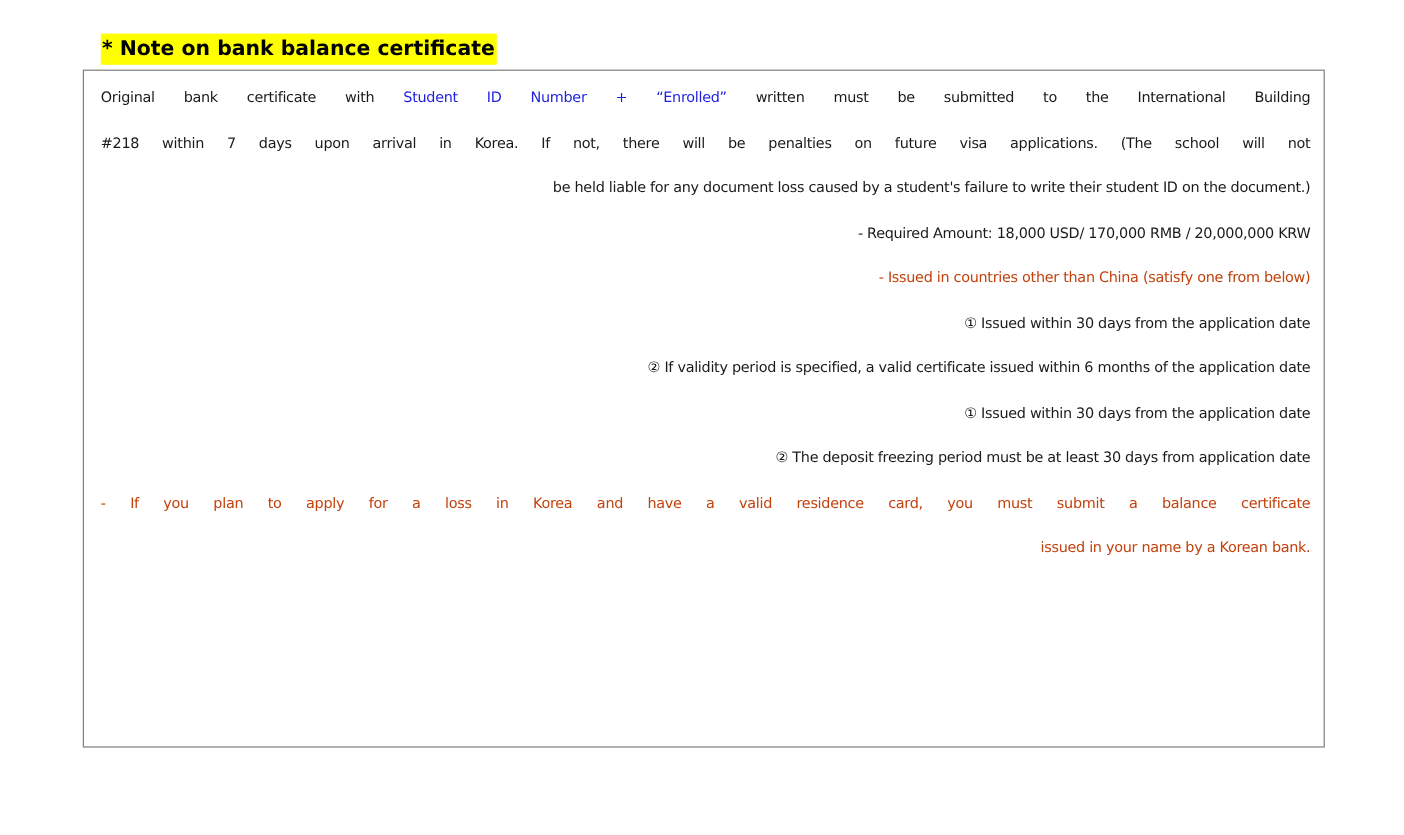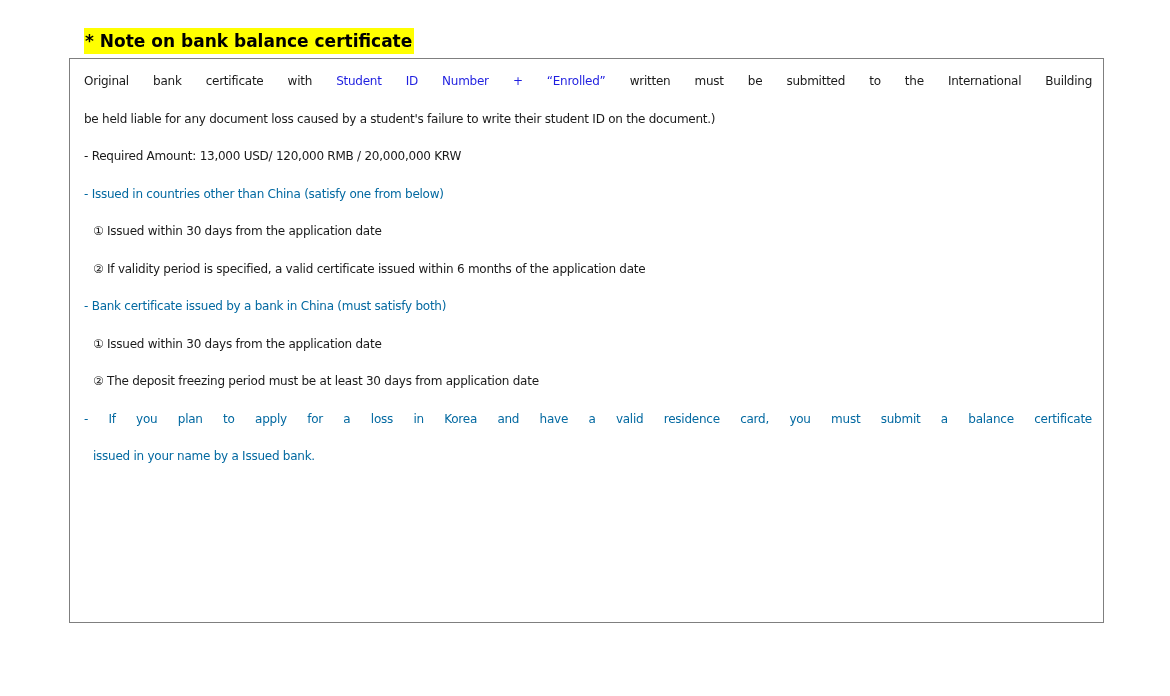--- a/index.html
+++ b/index.html
@@ -34,46 +34,46 @@
       width: 1035px;
       height: 565px;
       box-sizing: border-box;
       border: 1px solid #7f7f7f;
       padding: 4px 11px 0 14px;
       font-size: 12px;
       line-height: 37.5px;
       letter-spacing: -0.25px;
     }
     .blue { color: #1f1fe0; }
-    .red { color: #0369a1; }
-    .line { white-space: nowrap; }
+    .red { color: #c2410c; }
+    .line { white-space: nowrap; text-align: right; }
     .indent { padding-left: 9px; }
     .justify-line {
       text-align: justify;
       text-align-last: justify;
       white-space: normal;
     }
   </style>
 </head>
 <body>
 
 <div class="heading">* Note on bank balance certificate</div>
 
 <div class="box">
 
   <div class="line justify-line"><span>Original bank certificate with </span><span class="blue">Student ID Number + “Enrolled”</span><span> written must be submitted to the International Building</span></div>
+  <div class="line justify-line">#218 within 7 days upon arrival in Korea. If not, there will be penalties on future visa applications. (The school will not</div>
   <div class="line">be held liable for any document loss caused by a student's failure to write their student ID on the document.)</div>
 
-  <div class="line">- Required Amount: 13,000 USD/ 120,000 RMB / 20,000,000 KRW</div>
+  <div class="line">- Required Amount: 18,000 USD/ 170,000 RMB / 20,000,000 KRW</div>
 
   <div class="line red">- Issued in countries other than China (satisfy one from below)</div>
   <div class="line indent">① Issued within 30 days from the application date</div>
   <div class="line indent">② If validity period is specified, a valid certificate issued within 6 months of the application date</div>
 
-  <div class="line red">- Bank certificate issued by a bank in China (must satisfy both)</div>
   <div class="line indent">① Issued within 30 days from the application date</div>
   <div class="line indent">② The deposit freezing period must be at least 30 days from application date</div>
 
   <div class="line red justify-line">- If you plan to apply for a loss in Korea and have a valid residence card, you must submit a balance certificate</div>
-  <div class="line red indent">issued in your name by a Issued bank.</div>
+  <div class="line red indent">issued in your name by a Korean bank.</div>
 
 
 </div>
 
 </body></html>

